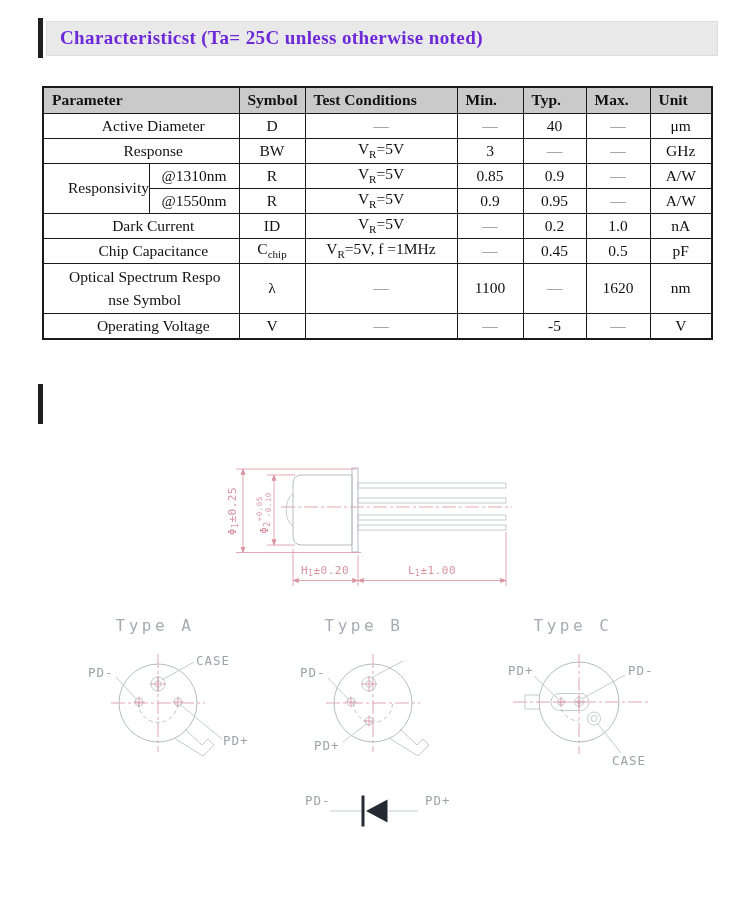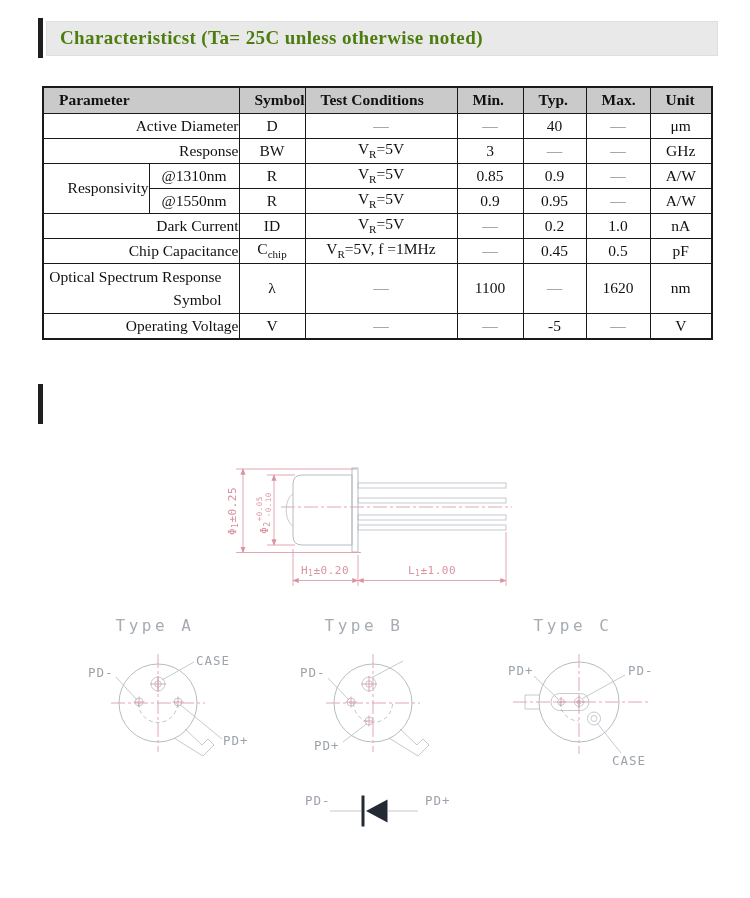--- a/index.html
+++ b/index.html
@@ -6,34 +6,34 @@
   body{
     width:750px;height:898px;background:#ffffff;
     font-family:"Liberation Serif", serif;color:#111;
     position:relative;overflow:hidden;
   }
   
   .sec{display:flex;align-items:center;margin:0 32px 0 38px;}
   .sec-bar{width:5px;height:40px;background:#1f1f1f;margin-right:3px;flex:0 0 auto;}
   .sec-box{flex:1;background:#e9e9e9;border:1px solid #dedede;height:33px;
     display:flex;align-items:center;padding-left:13px;}
-  .sec-title{font-size:19px;font-weight:bold;letter-spacing:.4px;color:#4d7c0f;}
+  .sec-title{font-size:19px;font-weight:bold;letter-spacing:.4px;color:#6d28d9;}
   .sec1{margin-top:18px;}
   .sec2{margin-top:44px;}
   
   table.chars{
     border-collapse:collapse;table-layout:fixed;
     margin:28px 0 0 42px;width:669px;
     font-size:15.5px;
   }
   table.chars{border:2px solid #1a1a1a;}
   .chars th,.chars td{border:1.5px solid #1a1a1a;padding:0;height:24px;overflow:hidden;}
-  .chars th{background:#cacaca;text-align:left;padding-left:15px;font-size:15.5px;}
+  .chars th{background:#cacaca;text-align:left;padding-left:8px;font-size:15.5px;}
   .chars td{text-align:center;}
-  .chars td.al{text-align:right;padding-left:4px;}
+  .chars td.al{text-align:center;padding-left:24px;}
   .chars td.dash{color:#8a8a8a;}
   .chars sub{font-size:11px;}
   .chars tr.tall td{height:49px;}
   td.wrapcell{text-align:justify;word-break:break-all;padding-right:17px;line-height:1.5;}
   
   .drawing{display:block;margin-top:9px;}
   .tech-label{font-family:"DejaVu Sans Mono", monospace;fill:#9da3aa;font-size:12.5px;letter-spacing:1px;}
   .tech-title{font-family:"DejaVu Sans Mono", monospace;fill:#a6acb3;font-size:16px;letter-spacing:3.5px;}
   .dim-label{font-family:"DejaVu Sans Mono", monospace;fill:#d993a1;font-size:11px;letter-spacing:.5px;}
   .gline{stroke:#b6bcc3;fill:none;stroke-width:1;}

